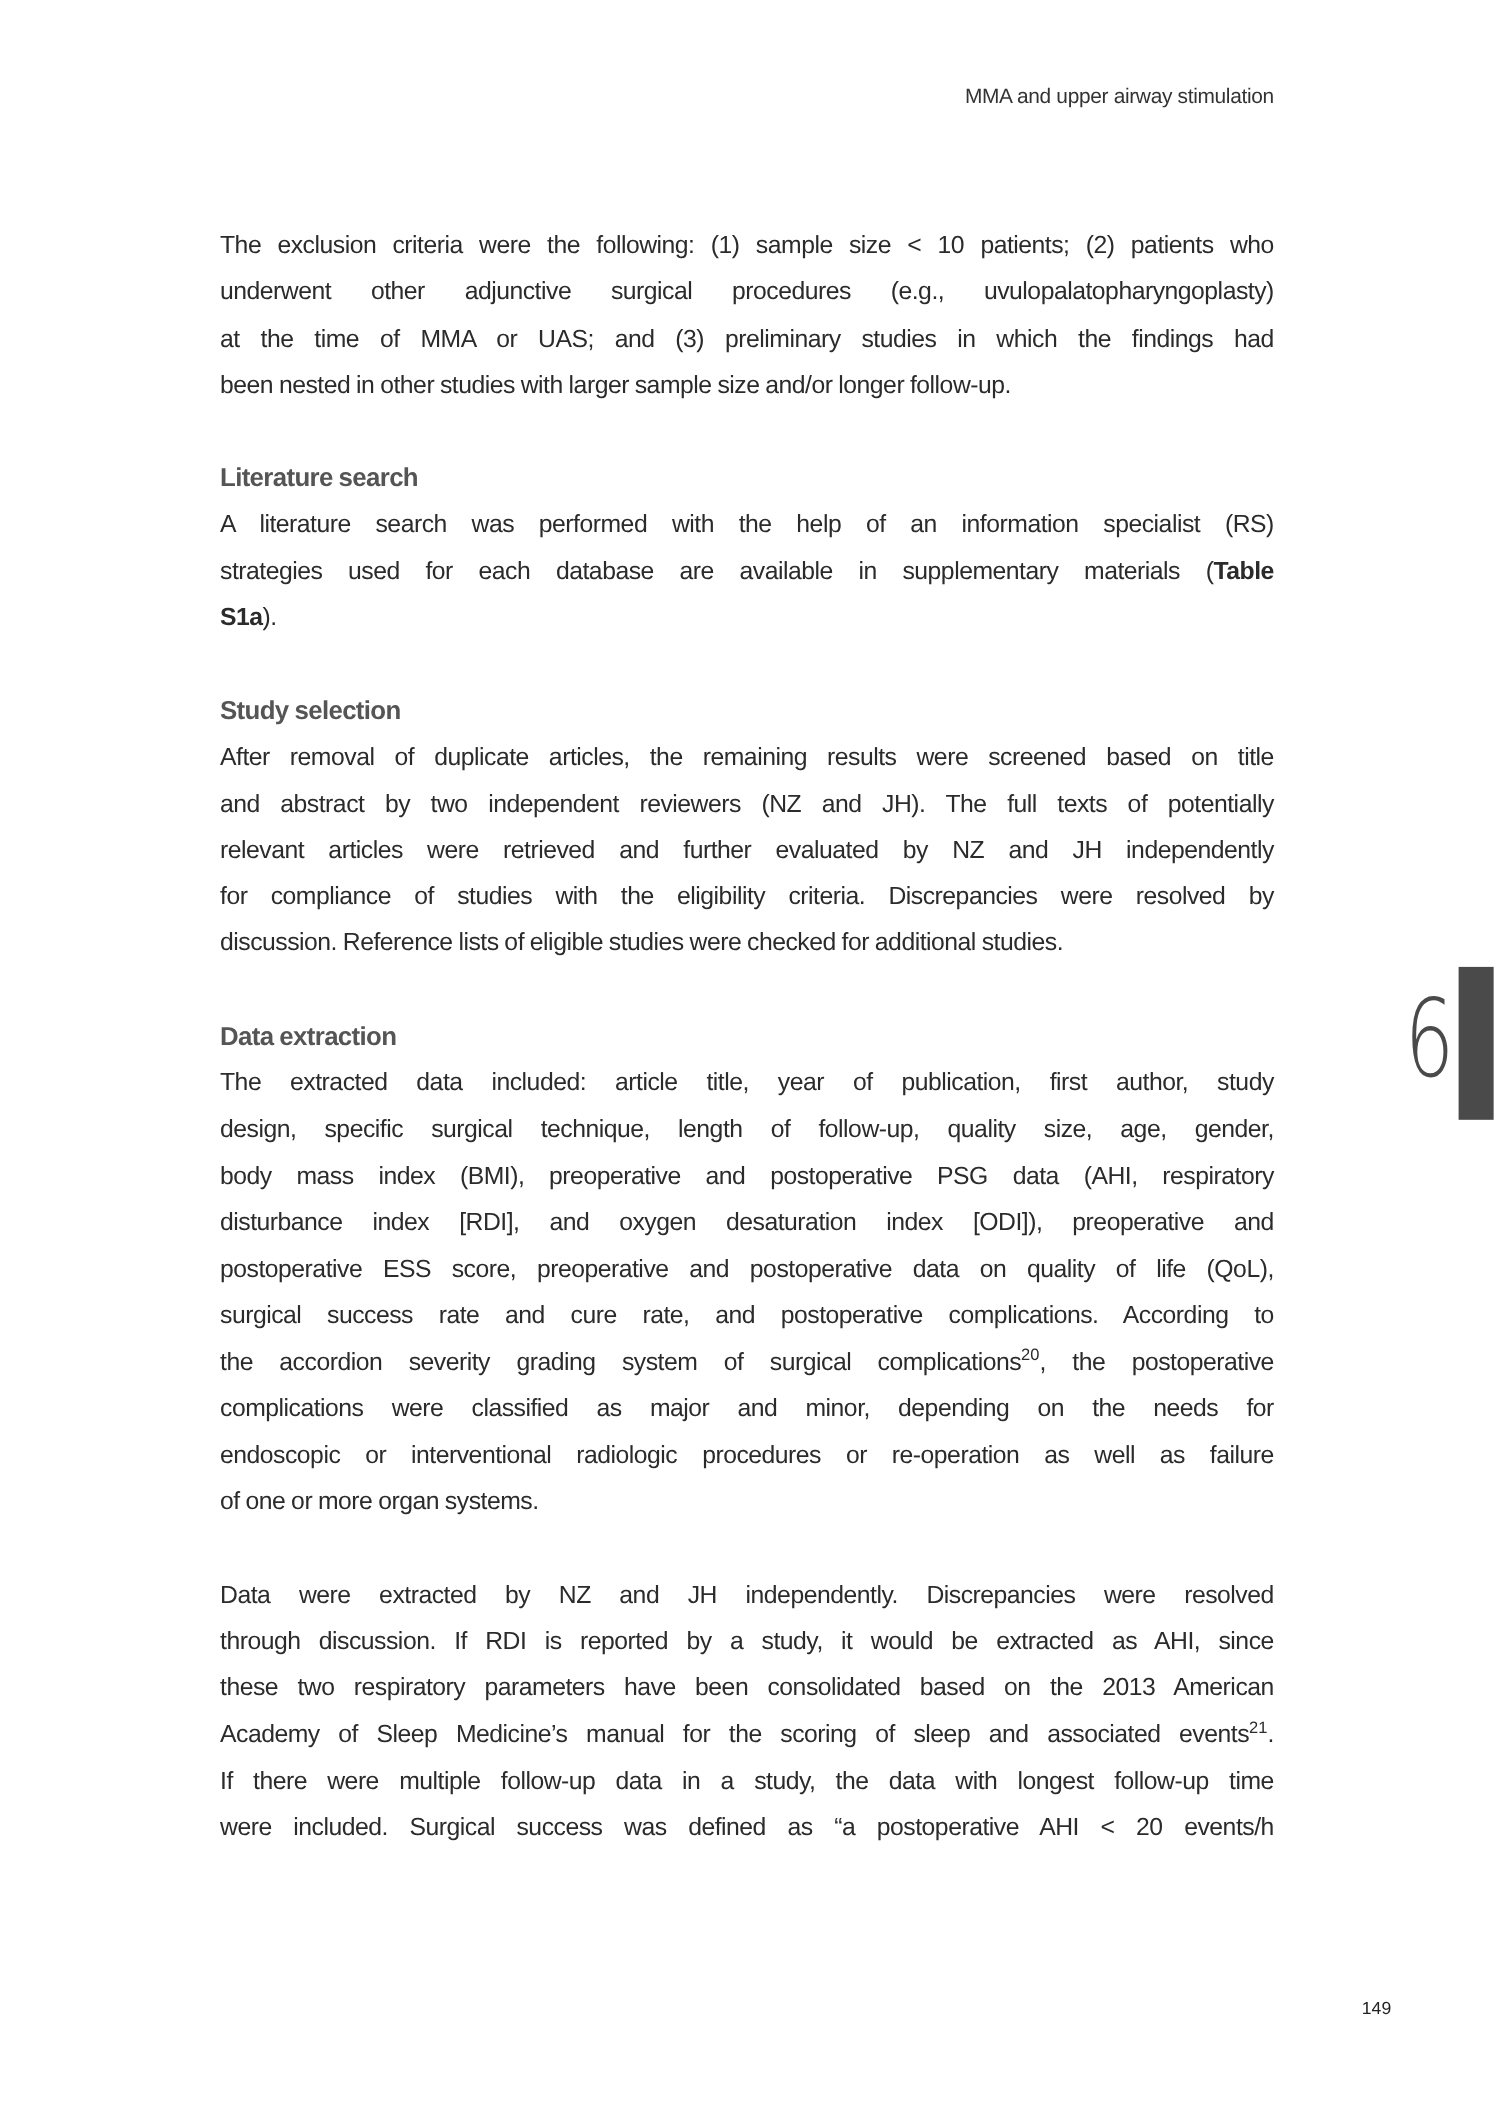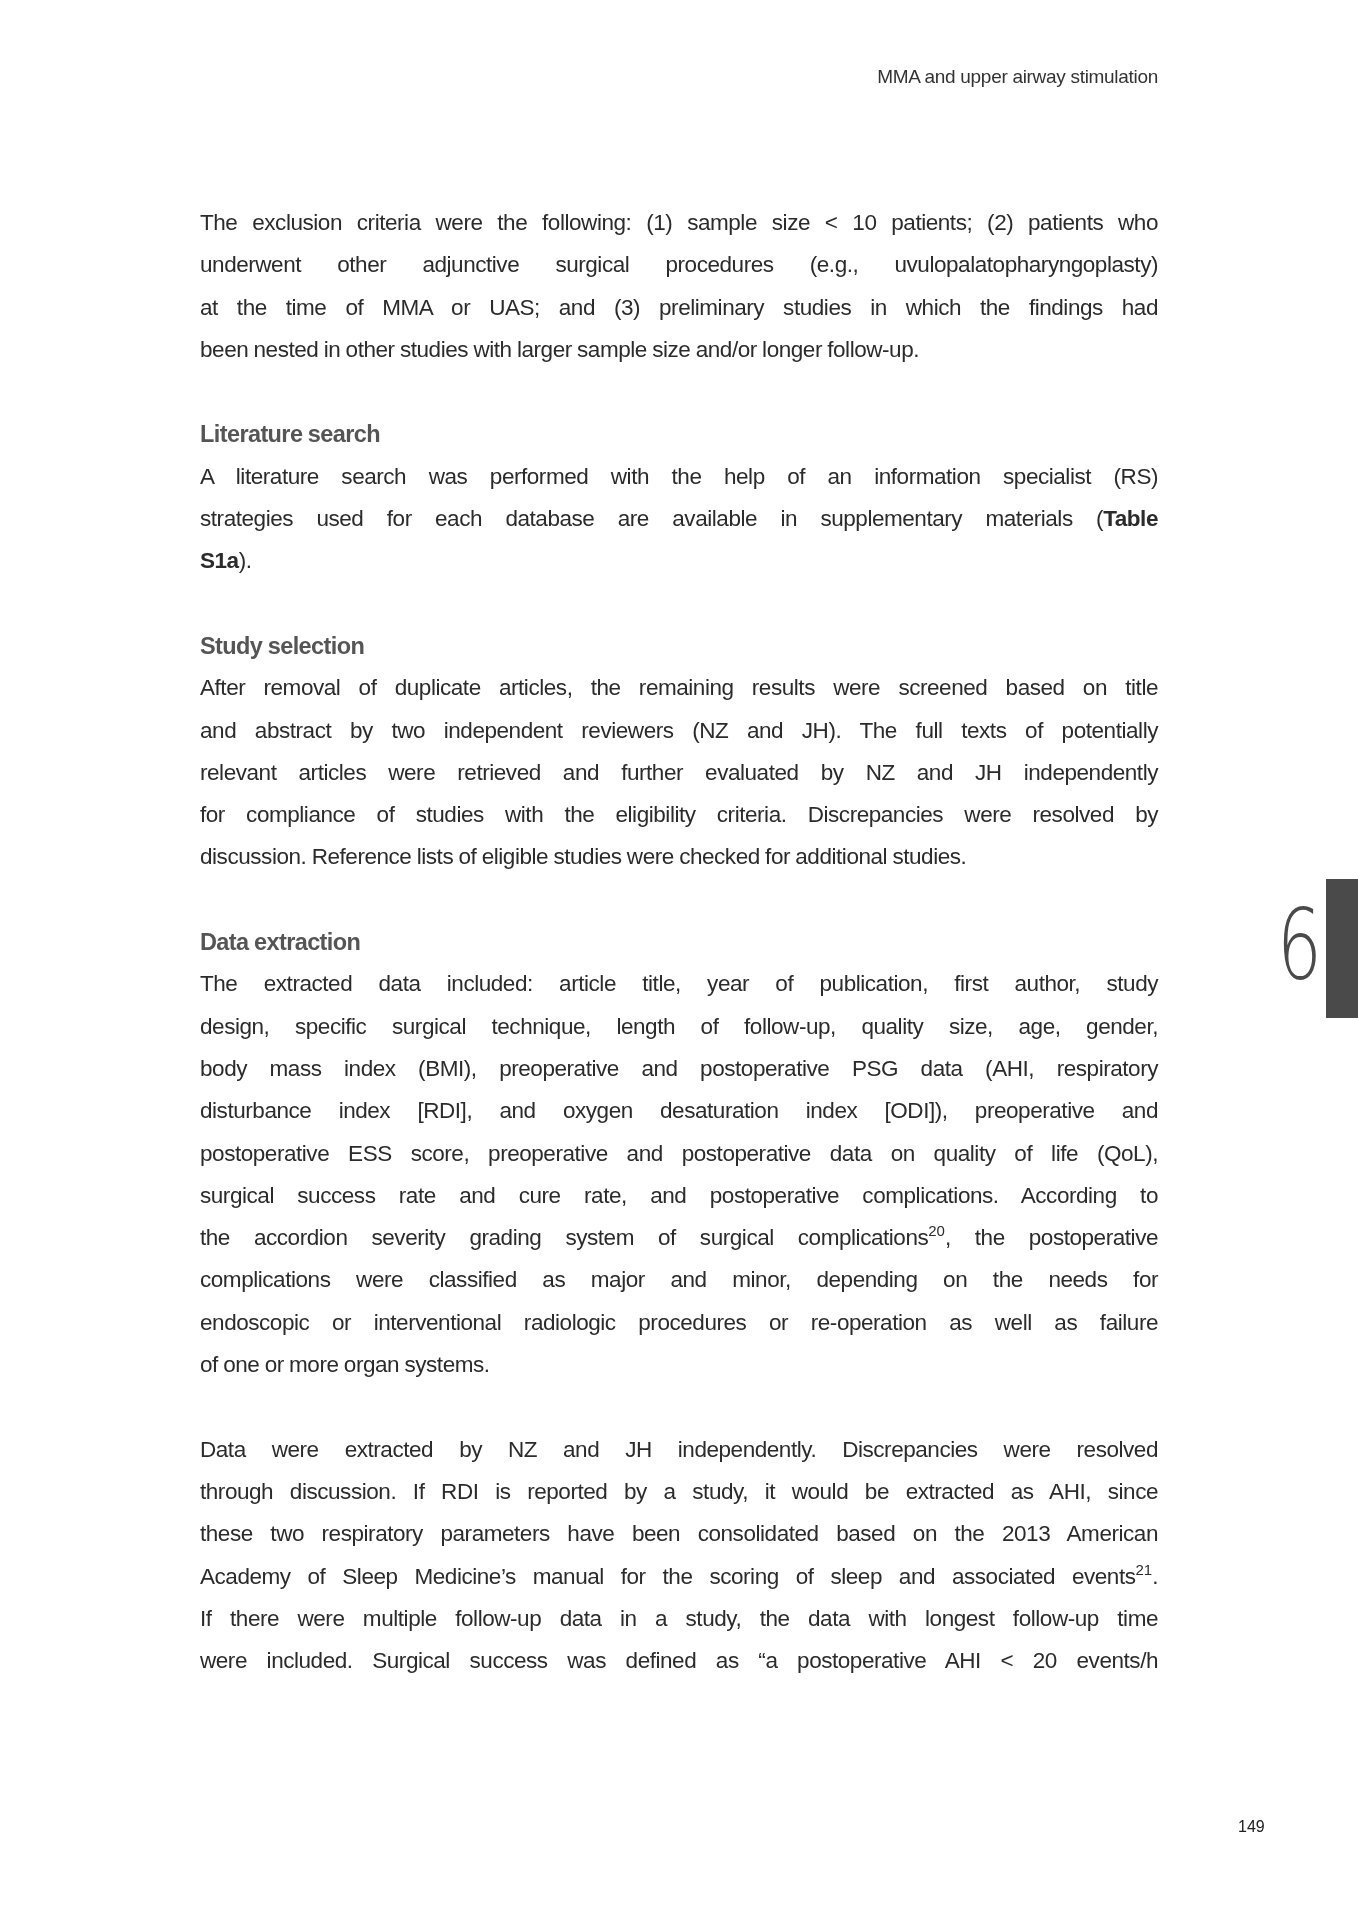--- a/index.html
+++ b/index.html
@@ -1,19 +1,19 @@
 <!DOCTYPE html>
 <html><head>
 <meta charset="utf-8">
 <style>
   html, body { margin: 0; padding: 0; background: #ffffff; }
   body { width: 1358px; height: 1920px; position: relative; overflow: hidden; }
   .page { position: absolute; left: 0; top: 0; width: 1358px; height: 1920px; background: #fff; }
   .running-header {
-    position: absolute; right: 200px; top: 66px;
+    position: absolute; right: 200px; top: 78px;
     font-family: "Liberation Sans", sans-serif; font-size: 19px; color: #333;
     letter-spacing: -0.3px; white-space: nowrap;
   }
   .body-col {
     position: absolute; left: 200px; top: 202px; width: 958px;
   }
   .line {
     height: 42.3px; line-height: 42.3px;
     font-family: "Liberation Sans", sans-serif; font-size: 22.5px; color: #2b2b2b;
     white-space: nowrap; letter-spacing: -0.45px; word-spacing: -0.5px;

